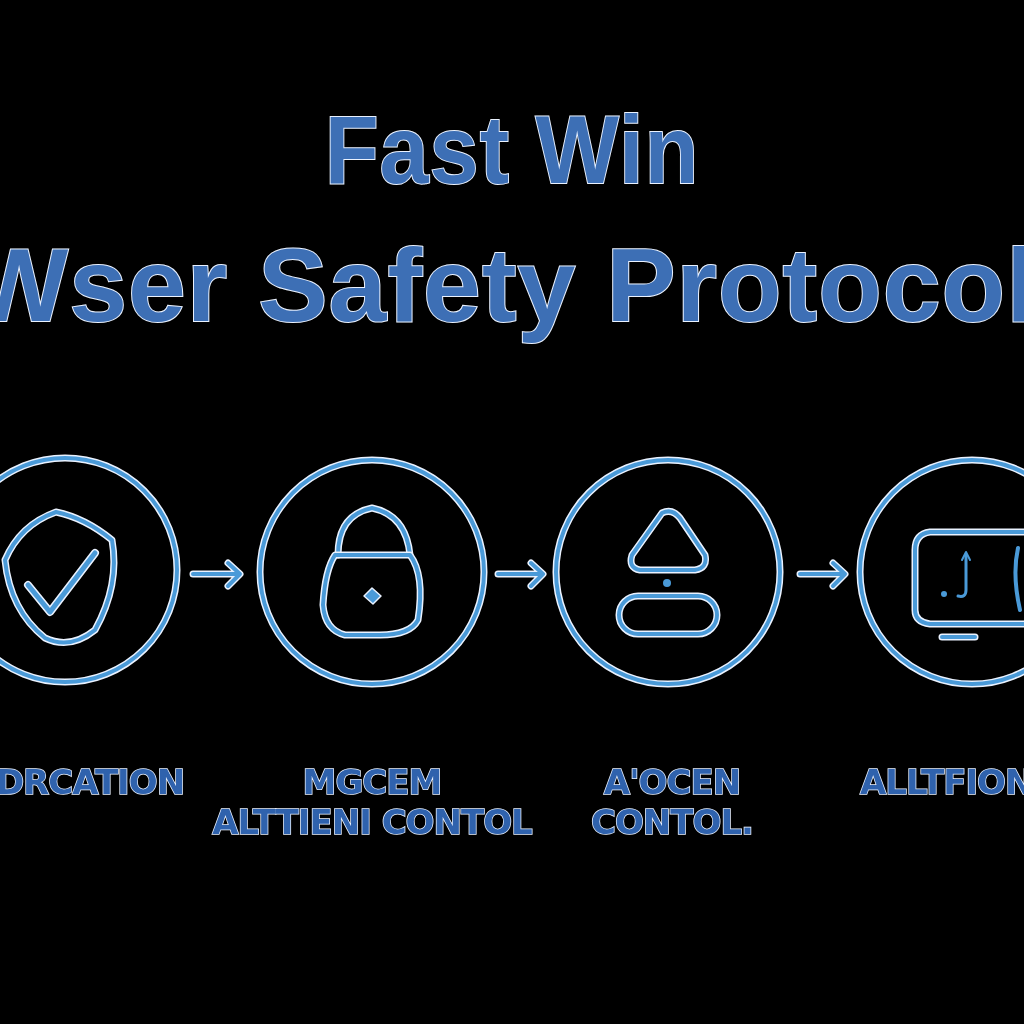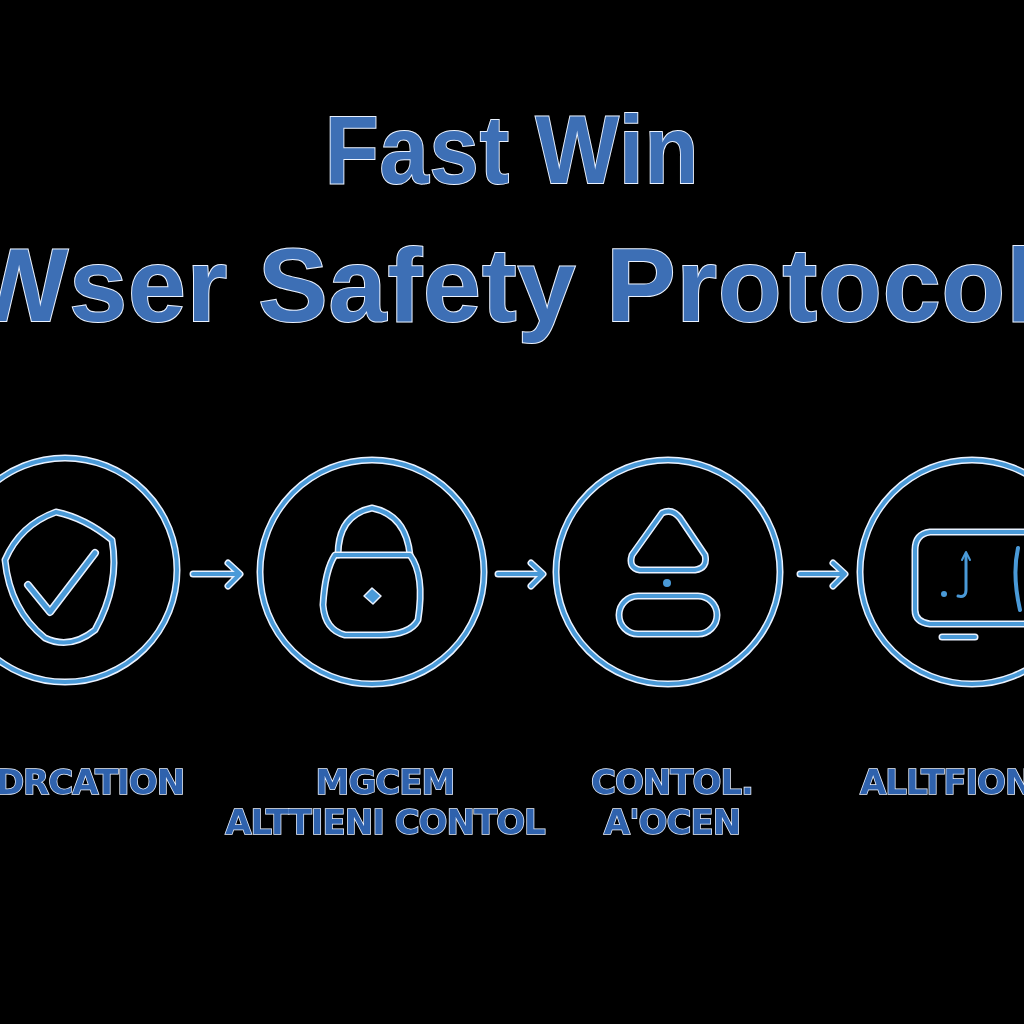--- a/index.html
+++ b/index.html
@@ -104,25 +104,25 @@
       <path d="M942 637 L975 637" stroke="#eaf2ff" stroke-width="7"></path>
       <path d="M942 637 L975 637" stroke="#4a9ad8" stroke-width="4"></path>
     </g>
   </svg>
 </div>
 
 <div class="label" style="left:-10px; top:762px; width:200px;">
   <div>DRCATION</div>
 </div>
 
-<div class="label" style="left:212px; top:762px; width:320px;margin-left:13px;">
+<div class="label" style="left:212px; top:762px; width:320px;">
   <div>MGCEM</div>
   <div>ALTTIENI CONTOL</div>
 </div>
 
 <div class="label" style="left:572px; top:762px; width:200px;">
+  <div>A'OCEN</div>
   <div>CONTOL.</div>
-  <div>A'OCEN</div>
 </div>
 
 <div class="label" style="left:860px; top:762px; width:240px; text-align:left;">
   <div>ALLTFION</div>
 </div>
 
 </body></html>

